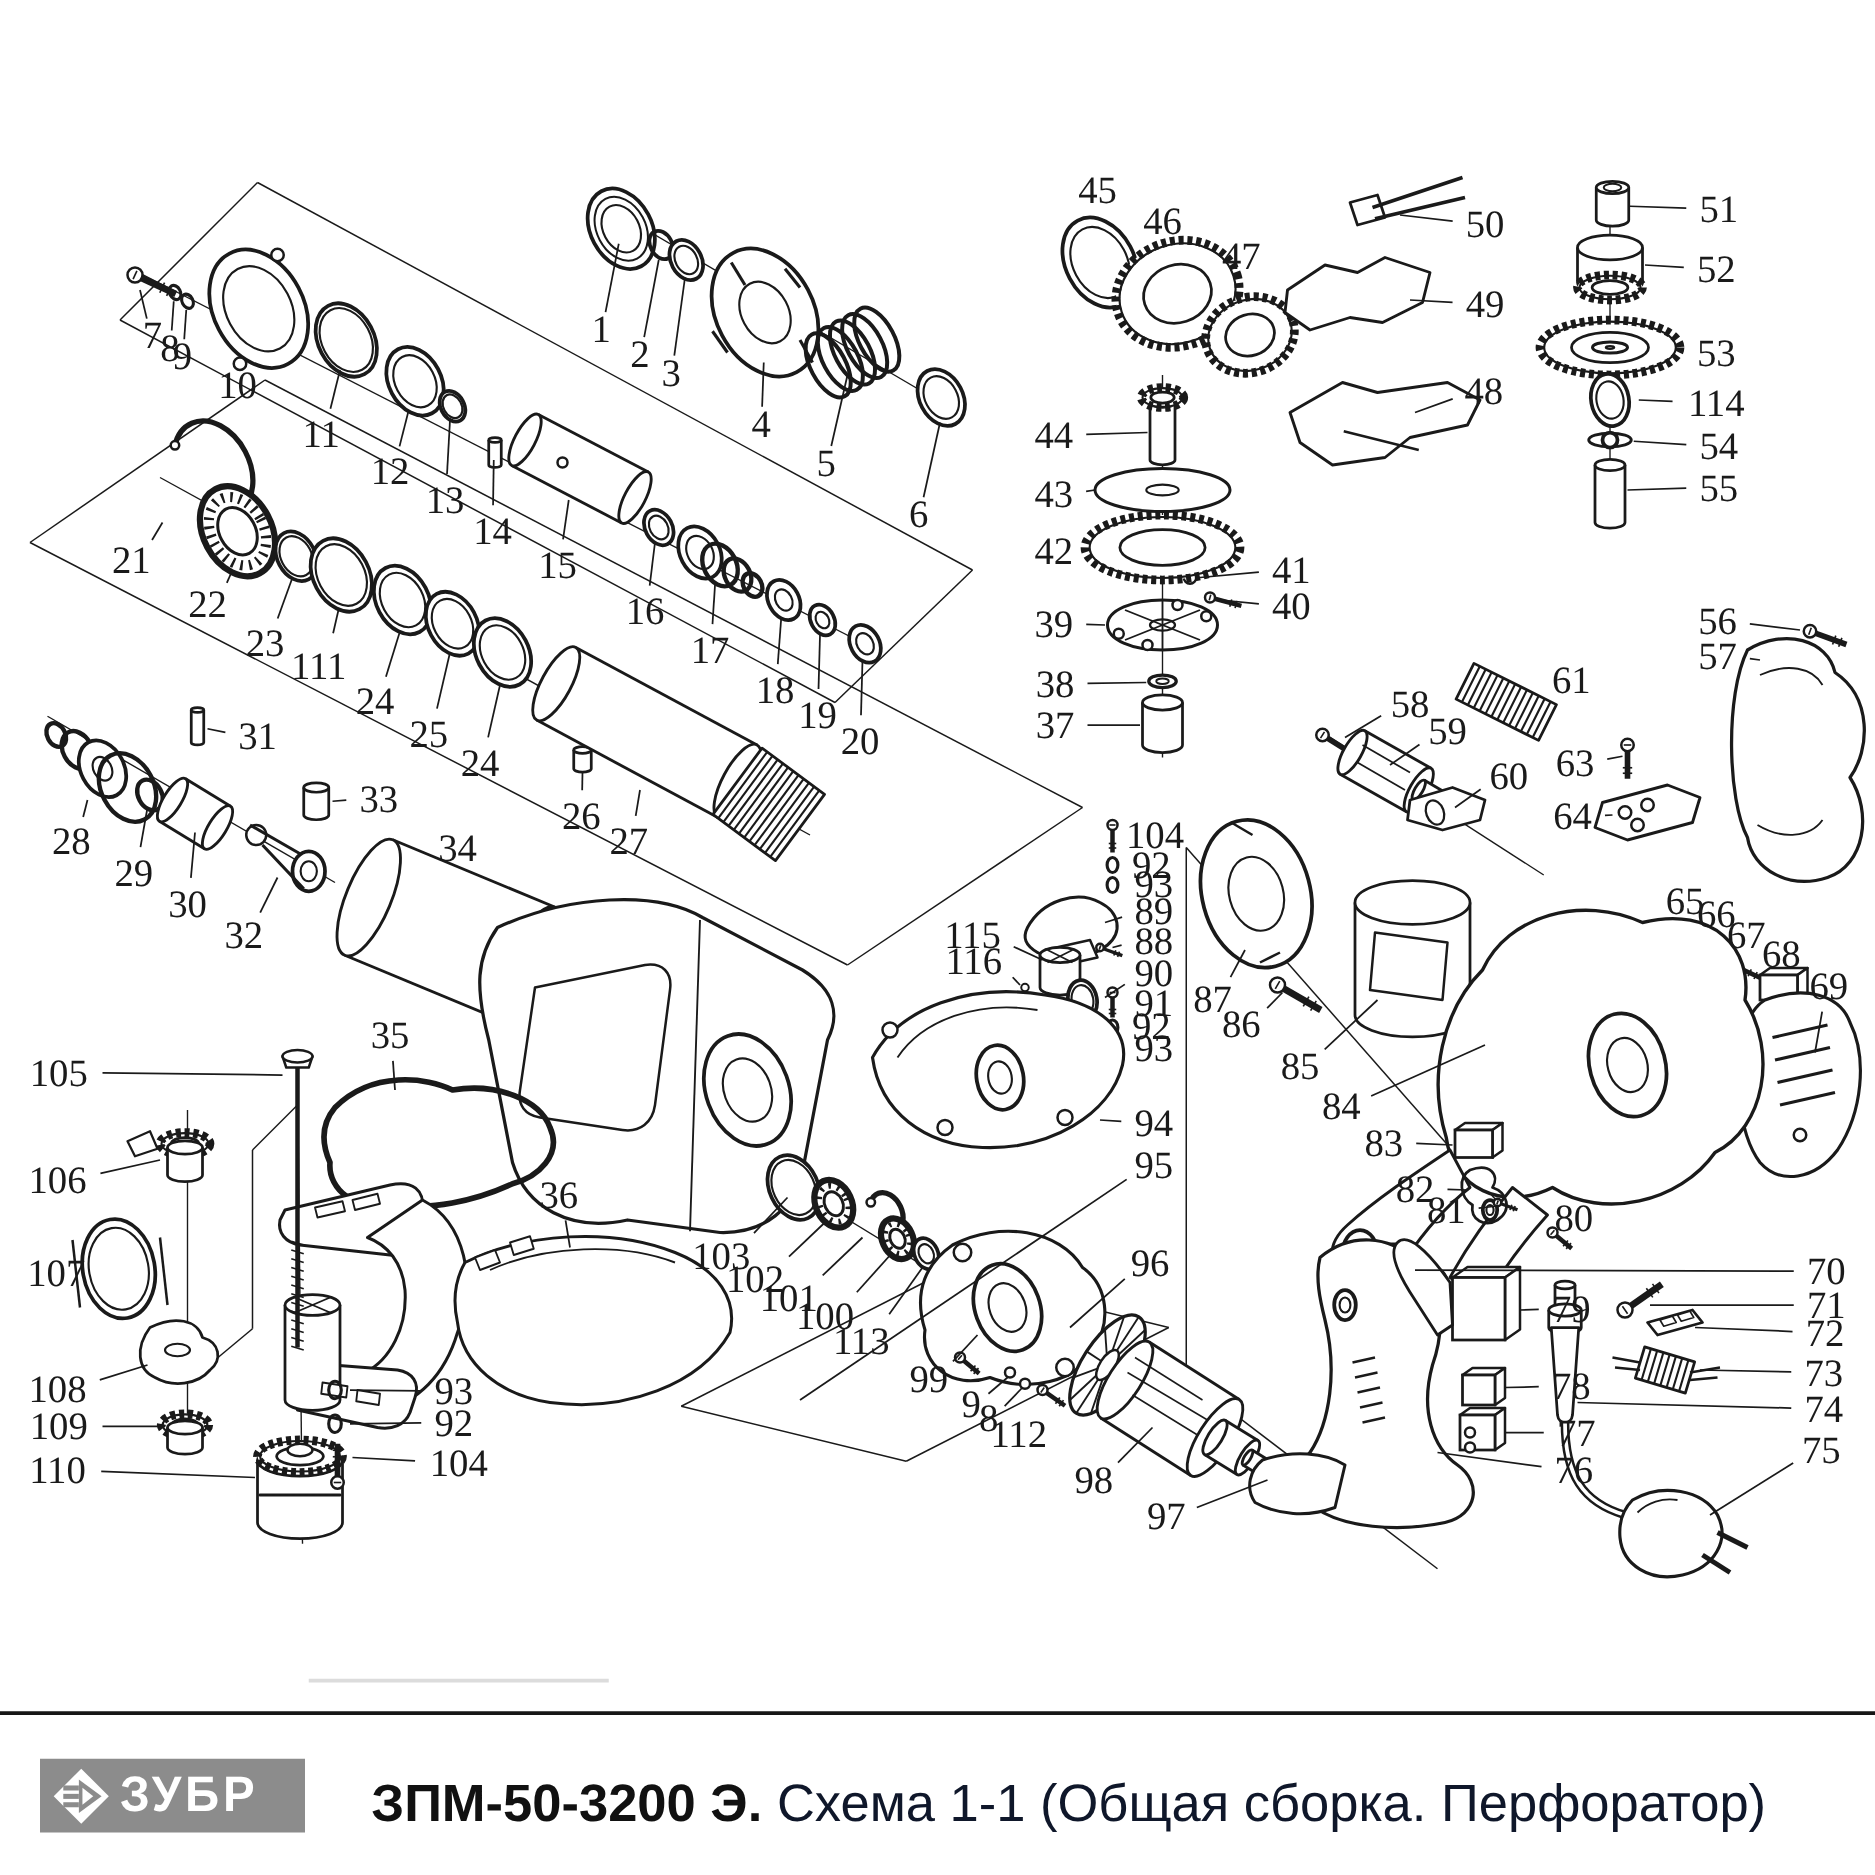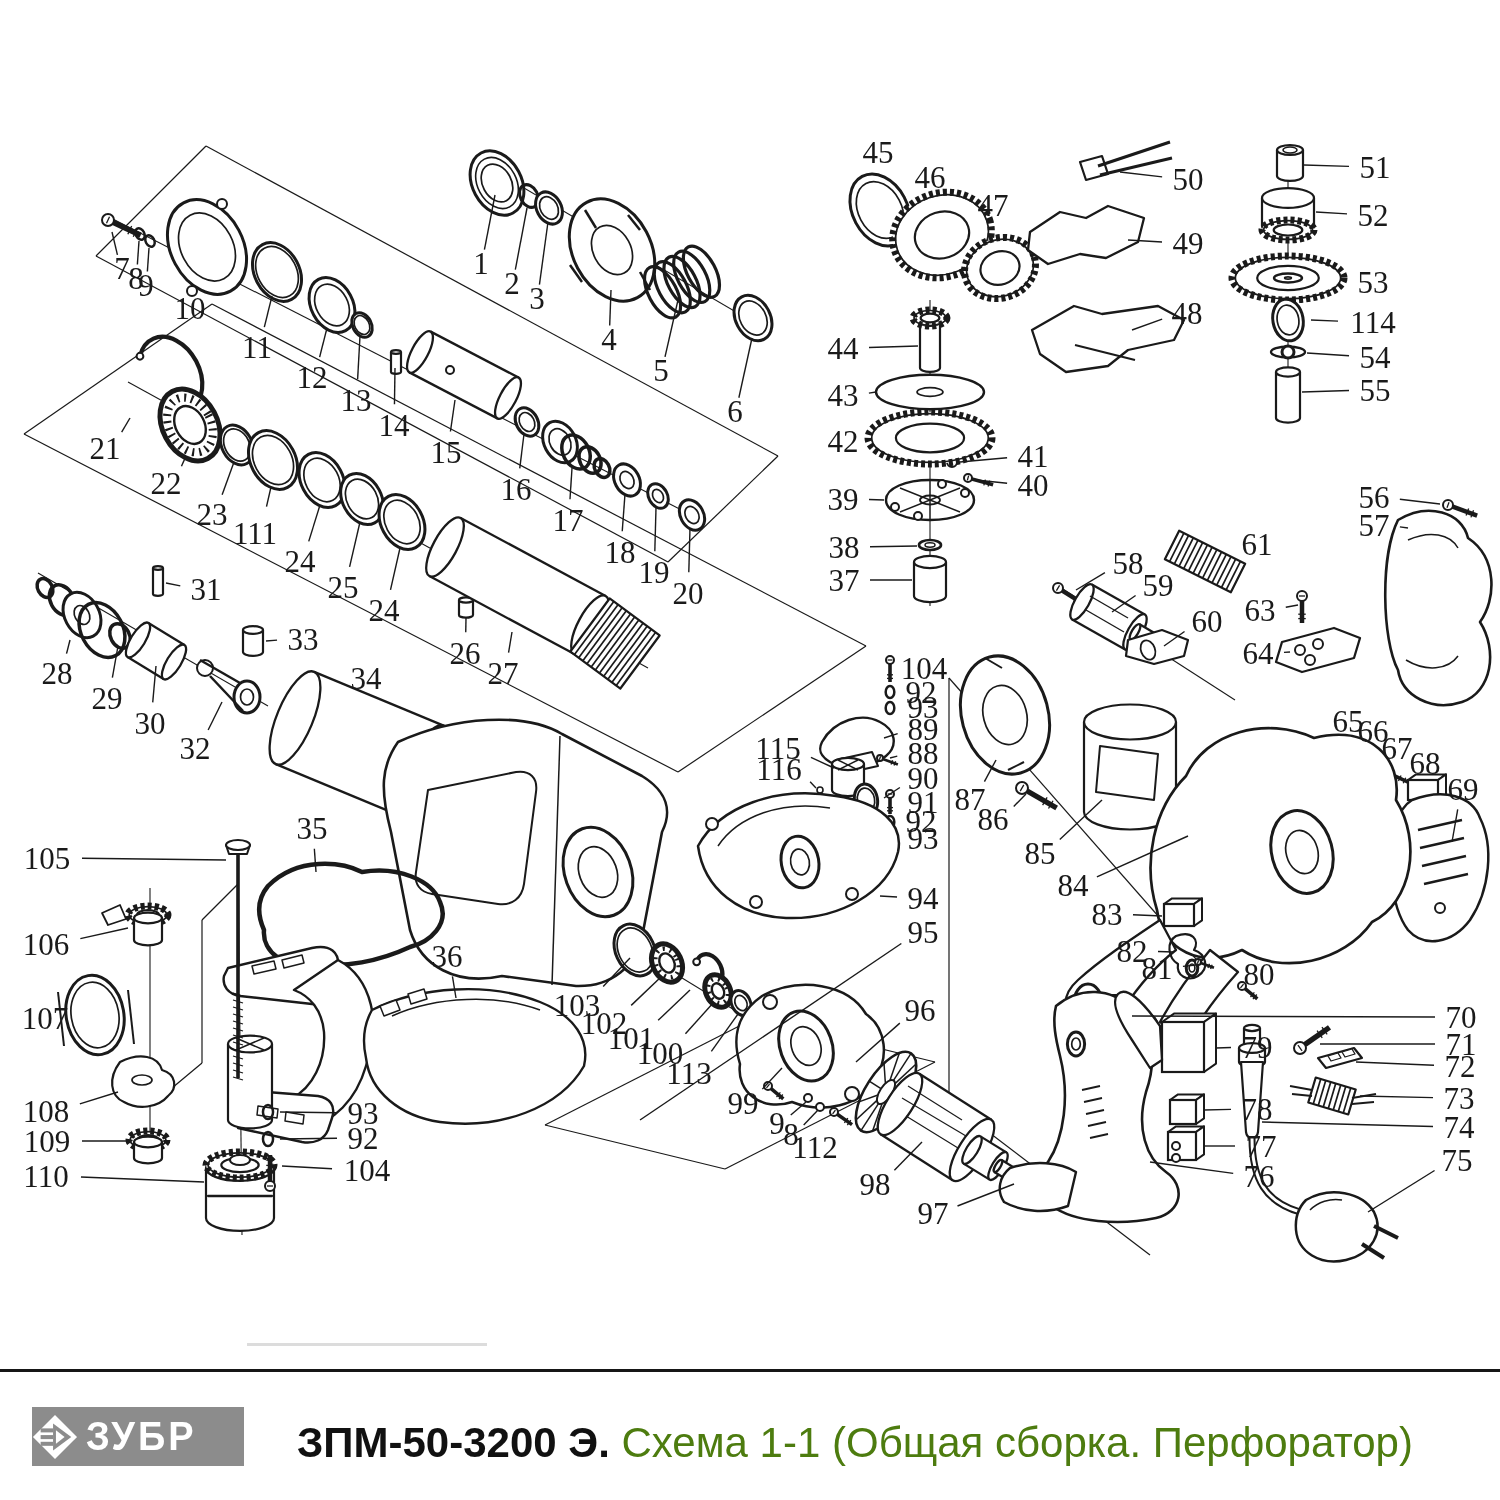--- a/index.html
+++ b/index.html
@@ -2,28 +2,28 @@
 <html><head>
 <meta charset="utf-8">
 <style>
   html,body{margin:0;padding:0;background:#fff;}
   #stage{position:relative;width:1500px;height:1500px;background:#fff;overflow:hidden;
          font-family:"Liberation Sans",sans-serif;}
   #diagram{position:absolute;left:0;top:0;}
   .rule-light{position:absolute;left:247px;top:1343px;width:240px;height:3px;background:#dcdcdc;}
   .rule-dark{position:absolute;left:0;top:1369px;width:1500px;height:3px;background:#161616;}
   .logo{position:absolute;left:32px;top:1407px;width:212px;height:59px;background:#8c8c8c;
-        display:flex;align-items:center;gap:8px;box-sizing:border-box;}
+        display:flex;align-items:center;gap:8px;padding-left:10px;box-sizing:border-box;}
   .logo-icon{width:46px;height:46px;flex:0 0 auto;}
   .logo-text{color:#fff;font-weight:700;font-size:38px;letter-spacing:3px;
              font-family:"Liberation Sans",sans-serif;transform:scaleY(1.05);}
   .title{position:absolute;left:297px;top:1419px;white-space:nowrap;color:#111;
          font-family:"Liberation Sans",sans-serif;font-size:42px;}
   .title .model{font-weight:700;}
-  .title .subtitle{font-weight:400;color:#4d7c0f;}
+  .title .subtitle{font-weight:400;color:#0f172a;}
 </style>
 </head>
 <body>
 
 <div id="stage">
   <svg id="diagram" width="1500" height="1371" viewBox="0 0 1500 1371">
     <g id="art">
         <line x1="490" y1="168" x2="770" y2="332" stroke="#1a1a1a" stroke-width="1.1"></line>
         <line x1="105" y1="215" x2="705" y2="522" stroke="#1a1a1a" stroke-width="1.1"></line>
         <line x1="128" y1="382" x2="648" y2="668" stroke="#1a1a1a" stroke-width="1.1"></line>

